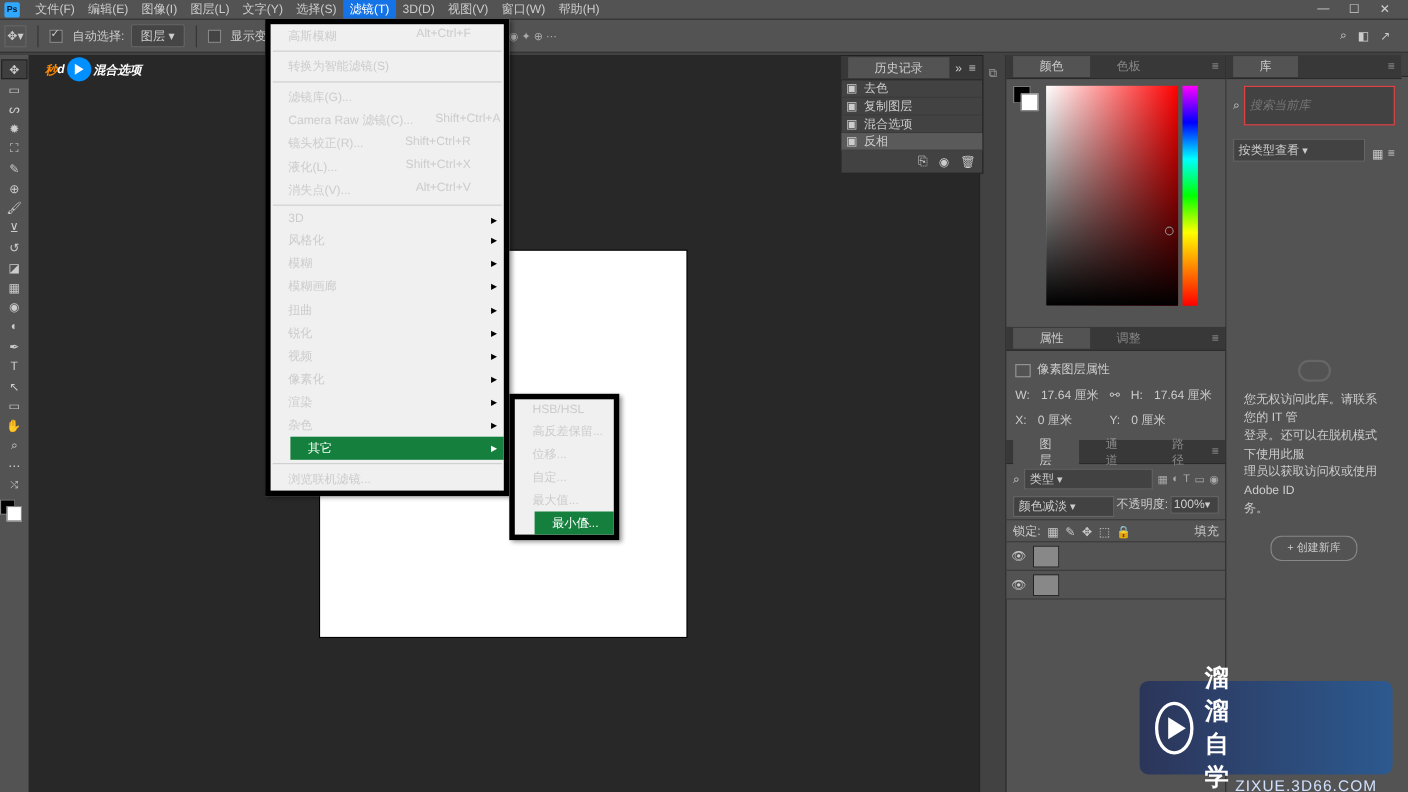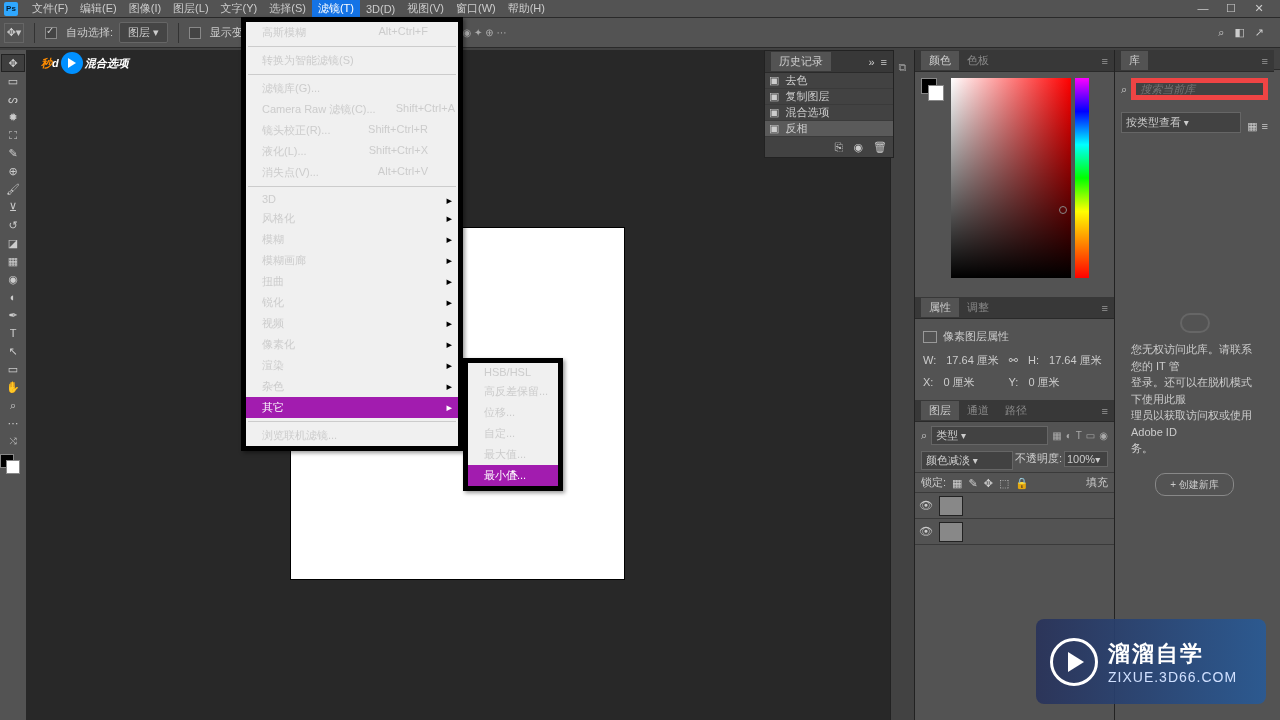--- a/index.html
+++ b/index.html
@@ -38,43 +38,43 @@
 
 
 .canvas-area { position:absolute; left:26px; top:50px; right:390px; bottom:0; background:#282828; overflow:hidden;}
 .document { position:absolute; left:265px; top:178px; width:333px; height:351px; background:#fff; box-shadow: 0 0 0 1px #000; }
 .watermark1 { position:absolute; left:15px; top:2px; font-size:36px; font-weight:bold; color:#fff; font-style:italic; display:flex; align-items:center;}
 .watermark1 .play{ width:22px; height:22px; background:#0090ff; border-radius:50%; display:inline-flex; align-items:center; justify-content:center; margin:0 2px;}
 .watermark1 .play::after{content:""; border-left:8px solid #fff; border-top:5px solid transparent; border-bottom:5px solid transparent;}
 .watermark2 { position:absolute; right:14px; bottom:16px; width:230px; height:85px; background: linear-gradient(90deg, rgba(40,50,90,0.9), rgba(40,90,150,0.9)); border-radius:8px; display:flex; align-items:center; padding:0 14px; gap:10px;}
 .watermark2 .logo-circle { width:48px; height:48px; border:3px solid #fff; border-radius:50%; display:flex; align-items:center; justify-content:center;}
 .watermark2 .logo-circle::after{content:""; border-left:16px solid #fff; border-top:10px solid transparent; border-bottom:10px solid transparent; margin-left:4px;}
-.watermark2 .wm-text { display:flex; flex-direction:column;}
+.watermark2 .wm-text { display:flex; align-items:flex-end;}
 .watermark2 .wm-text .line1{ font-size:22px; font-weight:bold; color:#fff; letter-spacing:2px;}
 .watermark2 .wm-text .line2{ font-size:14px; color:#d0e0ff; letter-spacing:1px;}
 
 
 .dropdown { position:absolute; background:#f0f0f0; border:5px solid #000000; box-shadow:2px 2px 4px rgba(0,0,0,0.4); color:#000; z-index:100;}
 .dropdown-item { padding: 3px 30px 3px 16px; display:flex; justify-content:space-between; gap:20px; color:#000; font-size:11px; white-space:nowrap; position:relative;}
 .dropdown-item .arrow { position:absolute; right:6px; top:4px; color:#000;}
-.dropdown-item.highlighted { background:#a21caf; color:#fff; }
+.dropdown-item.highlighted { background:#15803d; color:#fff;margin-left:18px; }
 .dropdown-item.highlighted * { color:#fff; }
 .dropdown-sep { height:1px; background:#ccc; margin:3px 2px; }
 .dd1 { left:241px; top:17px; width:222px; }
 .dd2 { left:463px; top:358px; width:100px; }
 
 
 .right-area { position:absolute; right:0; top:50px; width:390px; bottom:0; display:flex; }
 .dock-strip { width:24px; background:#424242; border-left:1px solid #222; padding-top:8px;}
 .dock-icon { width:20px; height:18px; margin:0 auto 6px; display:flex; align-items:center; justify-content:center; color:#999;}
 
 .panel-col { flex:1; display:flex; flex-direction:column; background:#535353;}
 .panel-col.narrow { width:160px; flex:none; border-left:1px solid #222;}
 .panel-header { height:22px; background:#383838; display:flex; align-items:center; padding:0 6px; border-bottom:1px solid #2a2a2a;}
-.panel-tab { padding: 2px 8px; color:#ccc; font-size:11px;}
+.panel-tab { padding: 2px 24px; color:#ccc; font-size:11px;}
 .panel-tab.inactive { color:#888;}
 .panel-tab.active { background:#535353; }
 .panel-header .menu-btn { margin-left:auto; color:#999;}
 .panel-body { background:#535353; }
 
 
 .history-panel { position:absolute; left:-126px; top:0; width:130px; background:#424242; border:1px solid #222; z-index:50;}
 .history-item { height:16px; display:flex; align-items:center; padding:0 4px; gap:6px; font-size:10px; color:#bbb; border-bottom:1px solid #3a3a3a;}
 .history-item.active { background:#5a5a5a; }
 .history-footer { height:20px; display:flex; justify-content:flex-end; align-items:center; gap:10px; padding:0 6px; color:#999;}
@@ -84,21 +84,21 @@
 .color-panel .panel-body { height:225px; padding:6px; position:relative;}
 .fgbg-small { position:relative; width:24px; height:24px; }
 .fgbg-small .fg{position:absolute; width:16px; height:16px; background:#000; border:1px solid #888; top:0; left:0;}
 .fgbg-small .bg{position:absolute; width:16px; height:16px; background:#fff; border:1px solid #888; top:7px; left:7px;}
 .color-field { position:absolute; left:36px; top:6px; width:120px; height:200px; background: linear-gradient(to bottom, rgba(0,0,0,0), #000), linear-gradient(to right, #fff, #ff0000);}
 .color-ring { position:absolute; width:8px; height:8px; border:1px solid #888; border-radius:50%; left:108px; top:128px;}
 .hue-strip { position:absolute; left:160px; top:6px; width:14px; height:200px; background: linear-gradient(to bottom, #ff00ff, #0000ff, #00ffff, #00ff00, #ffff00, #ff8000, #ff0000);}
 
 
 .library-panel .panel-body { padding:6px; }
-.lib-search { width:100%; height:22px; background:#424242; border:5px solid #ef4444; padding:0 4px; color:#888; font-style:italic;}
+.lib-search { width:100%; height:36px; background:#424242; border:1px solid #ef4444; padding:0 4px; color:#888; font-style:italic;}
 .lib-dropdown { margin-top:12px; display:flex; align-items:flex-end; gap:6px;}
 .lib-dropdown .sel { flex:1; background:#424242; border:1px solid #666; padding:2px 4px; font-size:10px;}
 .lib-icons { display:flex; gap:4px;}
 .lib-placeholder { margin-top:180px; color:#888; padding:0 10px; font-size:9px; line-height:1.5;}
 .lib-cloud { width:30px; height:20px; margin:0 auto 8px; border:2px solid #666; border-radius:10px; position:relative;}
 .create-btn { margin:16px auto 0; padding:3px 14px; border:1px solid #888; border-radius:10px; width:fit-content; font-size:10px;}
 
 
 .props-panel .panel-body { padding:8px; font-size:10px; line-height:1.8;}
 .props-row { display:flex; gap:10px; align-items:center; margin-top:2px;}

